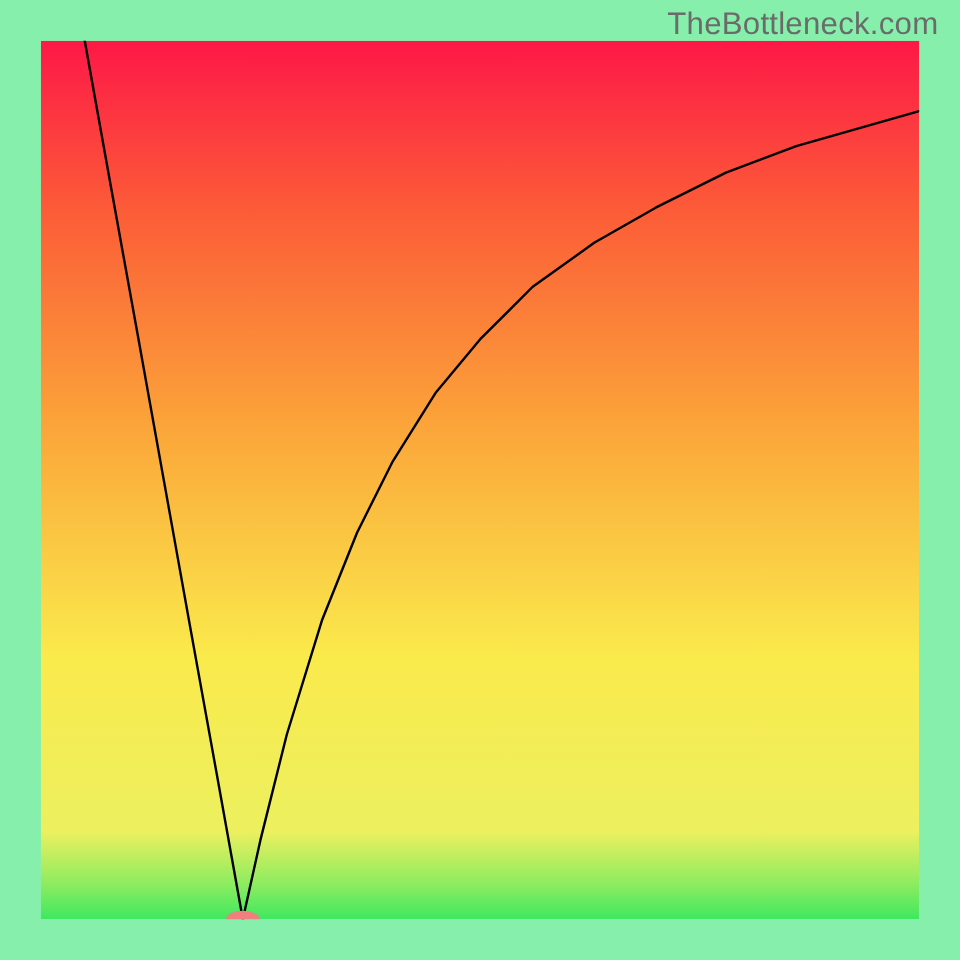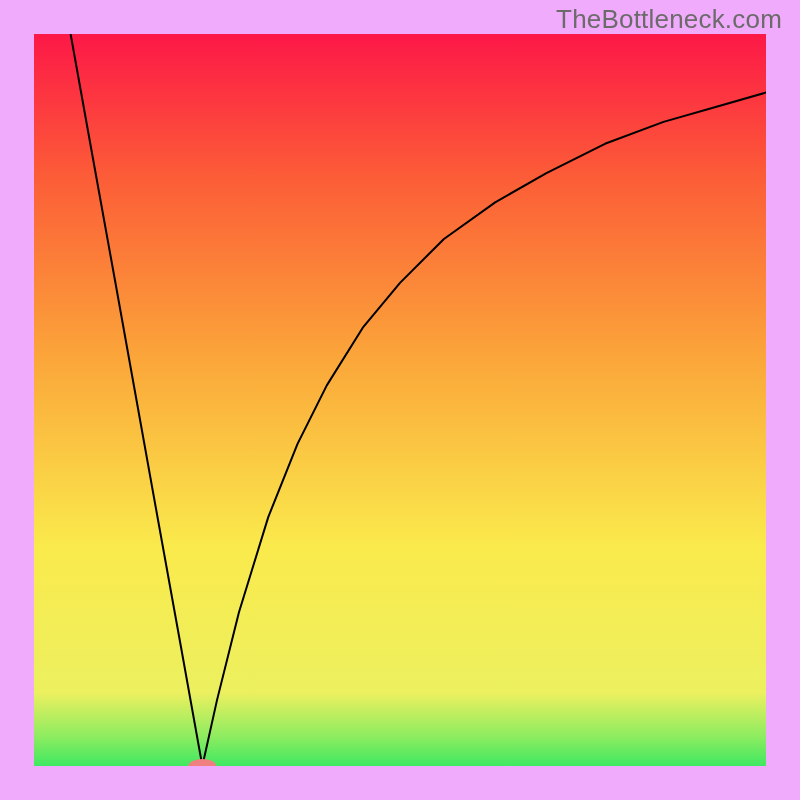--- a/index.html
+++ b/index.html
@@ -7,21 +7,21 @@
     padding: 0;
     width: 800px;
     height: 800px;
     background: #000;
     overflow: hidden;
   }
   .frame {
     position: relative;
     width: 800px;
     height: 800px;
-    background: #f0abfc;
+    background: #86efac;
   }
   .watermark {
     position: absolute;
     top: 4px;
     right: 18px;
     font-family: Arial, Helvetica, sans-serif;
     font-size: 26px;
     font-weight: 500;
     color: #6b6b6a;
     letter-spacing: 0.2px;

